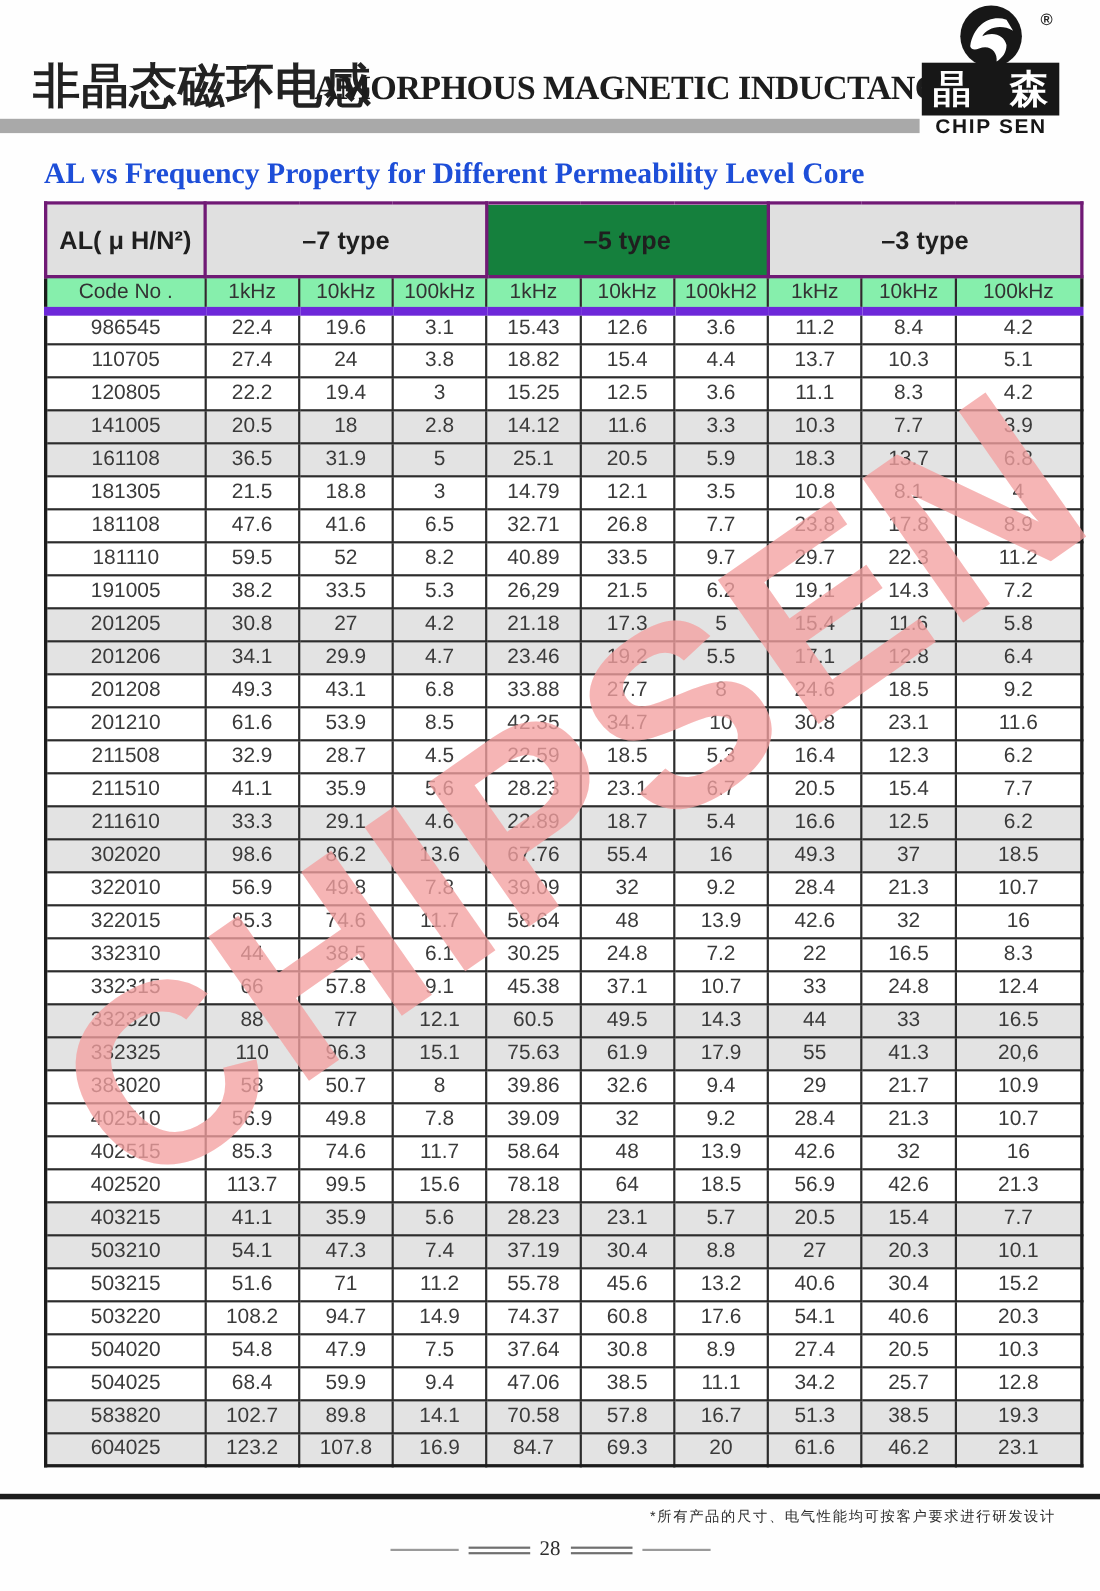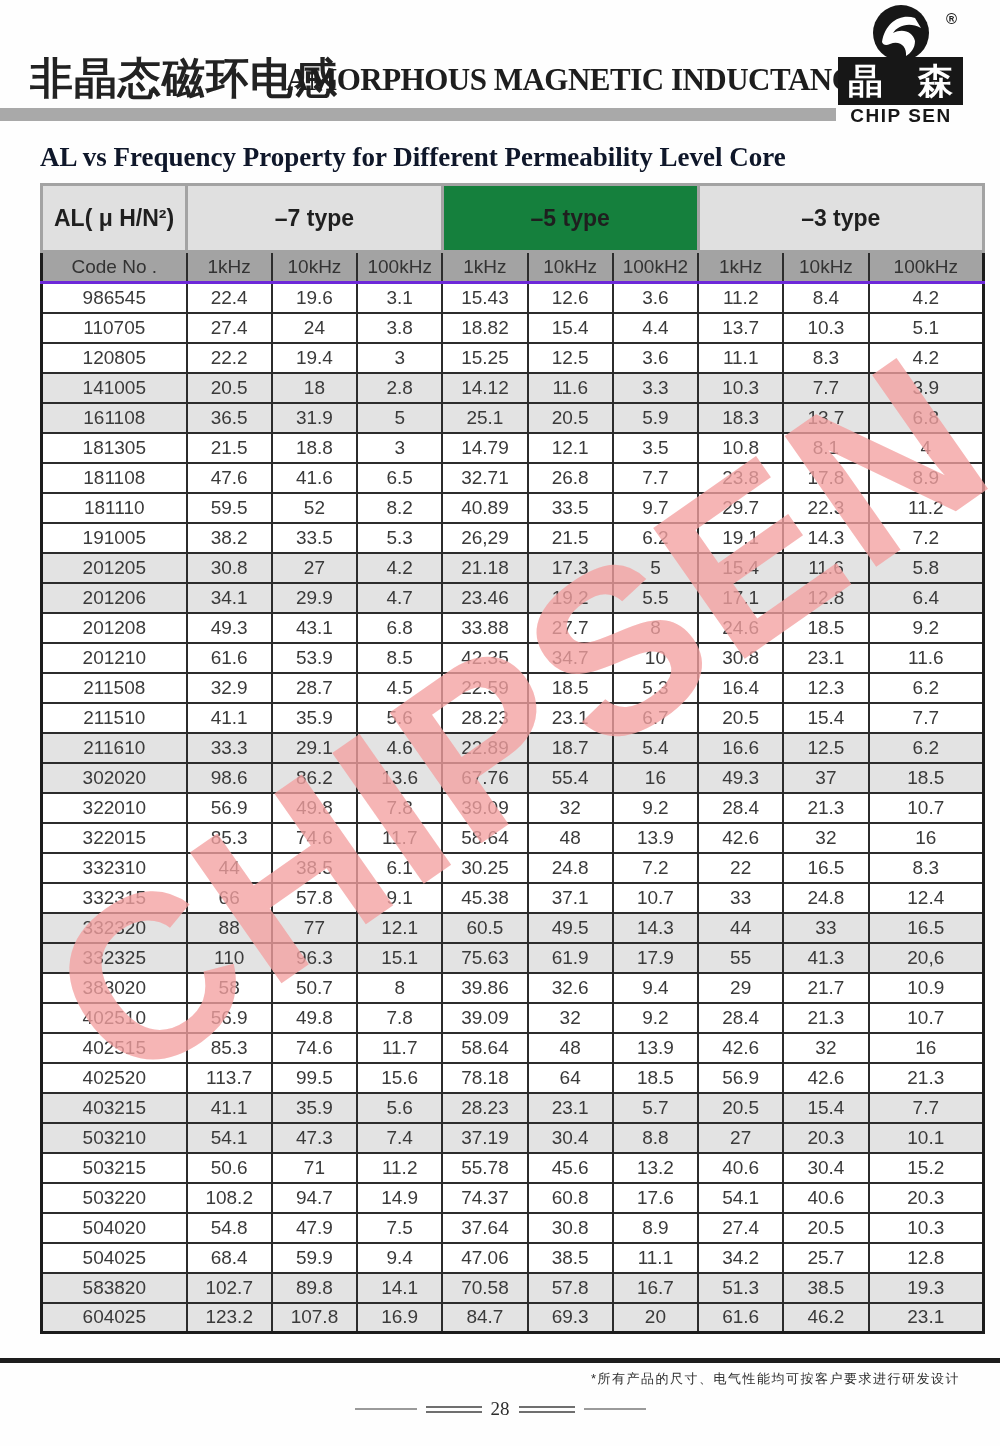--- a/index.html
+++ b/index.html
@@ -51,48 +51,48 @@
     position: absolute; left: -2px; top: 103px; width: 130px;
     font-size: 19px; font-weight: bold; color: #171717;
     letter-spacing: 1.5px; text-align: center; white-space: nowrap;
     transform: scaleY(0.95);
   }
 
   
   .section-title {
     position: absolute; left: 40px; top: 142px;
     font-family: "Liberation Serif", "DejaVu Serif", serif;
-    font-size: 27px; font-weight: bold; color: #0f172a;
+    font-size: 27px; font-weight: bold; color: #1d4ed8;
     white-space: nowrap;
   }
 
   
   .al-table {
     position: absolute; left: 40px; top: 183px;
     width: 945px; height: 1142px;
     border-collapse: collapse; table-layout: fixed;
     background: #fff;
   }
   .al-table th, .al-table td {
     border: 2px solid #2c2c2c;
     text-align: center; vertical-align: middle;
     font-weight: normal;
     color: #3a3a3a;
     font-size: 19px;
     overflow: hidden; white-space: nowrap;
   }
   .al-table tr.type-row th {
-    border: 3px solid #a3a3a3;
+    border: 3px solid #701a75;
     font-size: 23px; font-weight: bold; color: #1f1f1f;
     height: 67px;
   }
   .al-table tr.freq-row th {
     height: 31px;
-    border-bottom: 3px solid #6d28d9;
-    background: #a3a3a3;
+    border-bottom: 8px solid #6d28d9;
+    background: #86efac;
     color: #333;
   }
   .al-table { border: 3px solid #1c1c1c; }
   .al-table tbody tr { height: 30px; }
   .al-table tbody tr.shade td { background: #e3e3e3; }
   .corner-cell { font-weight: bold !important; font-size: 23px !important; color: #1f1f1f !important; }
 
   
   .watermark {
     position: absolute; left: 520px; top: 718px;
@@ -525,21 +525,21 @@
       <td class="val">7.4</td>
       <td class="val">37.19</td>
       <td class="val">30.4</td>
       <td class="val">8.8</td>
       <td class="val">27</td>
       <td class="val">20.3</td>
       <td class="val">10.1</td>
     </tr>
         <tr>
       <td class="code">503215</td>
-      <td class="val">50.6</td>
+      <td class="val">51.6</td>
       <td class="val">71</td>
       <td class="val">11.2</td>
       <td class="val">55.78</td>
       <td class="val">45.6</td>
       <td class="val">13.2</td>
       <td class="val">40.6</td>
       <td class="val">30.4</td>
       <td class="val">15.2</td>
     </tr>
         <tr>

